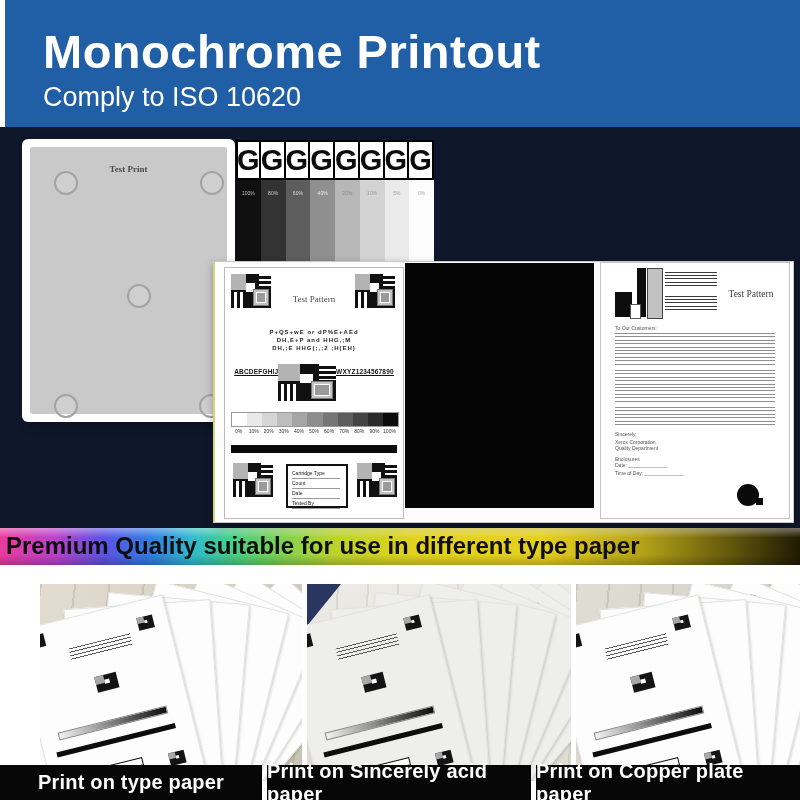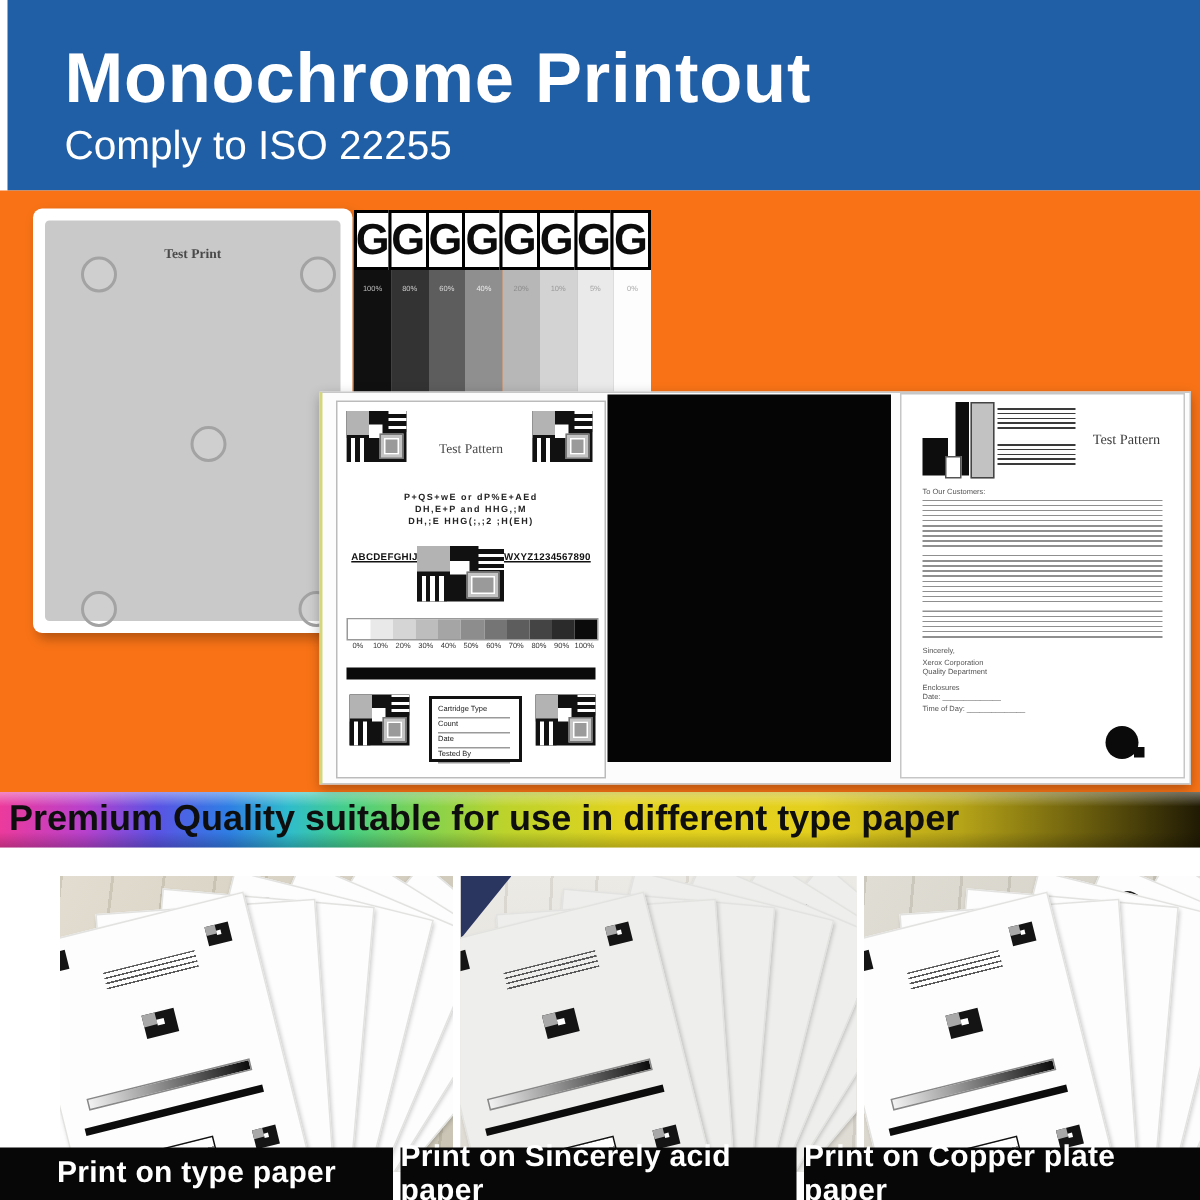--- a/index.html
+++ b/index.html
@@ -6,21 +6,21 @@
   .stage{position:relative;width:800px;height:800px;background:#ffffff;overflow:hidden;
          font-family:"Liberation Sans", sans-serif;}
 
   
   .banner{position:absolute;left:5px;top:0;right:0;height:127px;background:#205FA6;padding-left:28px;}
   .banner h1{margin:0;position:absolute;left:38px;top:24px;color:#ffffff;
              font-size:47px;font-weight:bold;letter-spacing:0.5px;}
   .banner .subtitle{position:absolute;left:38px;top:82px;color:#ffffff;font-size:27px;}
 
   
-  .showcase{position:absolute;left:0;top:127px;width:800px;height:401px;background:#f97316;}
+  .showcase{position:absolute;left:0;top:127px;width:800px;height:401px;background:#0f172a;}
 
   
   .tp-sheet{position:absolute;left:22px;top:12px;width:213px;height:283px;background:#fff;
             border-radius:6px;box-shadow:3px 4px 8px rgba(0,0,0,.28);z-index:1;}
   .tp-inner{position:absolute;inset:8px;background:#c9c9c9;border-radius:3px;}
   .tp-title{position:absolute;left:0;right:0;top:17px;text-align:center;
             font-family:"Liberation Serif",serif;font-size:9px;font-weight:bold;color:#4a4a4a;}
   .tp-circle{position:absolute;width:20px;height:20px;border-radius:50%;
              border:2px solid #a3a3a3;background:rgba(255,255,255,.12);}
   .tpc1{left:24px;top:24px;} .tpc2{left:170px;top:24px;} .tpc3{left:97px;top:137px;}
@@ -175,21 +175,21 @@
            font-size:20px;font-weight:bold;letter-spacing:.2px;}
   .cap1{left:0;width:262px;} .cap2{left:267px;width:264px;} .cap3{left:536px;width:264px;}
 </style>
 </head>
 <body>
 
 <div class="stage">
 
   <header class="banner" style="background: rgb(32, 95, 166);">
     <h1>Monochrome Printout</h1>
-    <div class="subtitle">Comply to ISO 22255</div>
+    <div class="subtitle">Comply to ISO 10620</div>
   </header>
 
   <section class="showcase">
 
     <div class="tp-sheet">
       <div class="tp-inner">
         <div class="tp-title">Test Print</div>
         <div class="tp-circle tpc1"></div>
         <div class="tp-circle tpc2"></div>
         <div class="tp-circle tpc3"></div>

